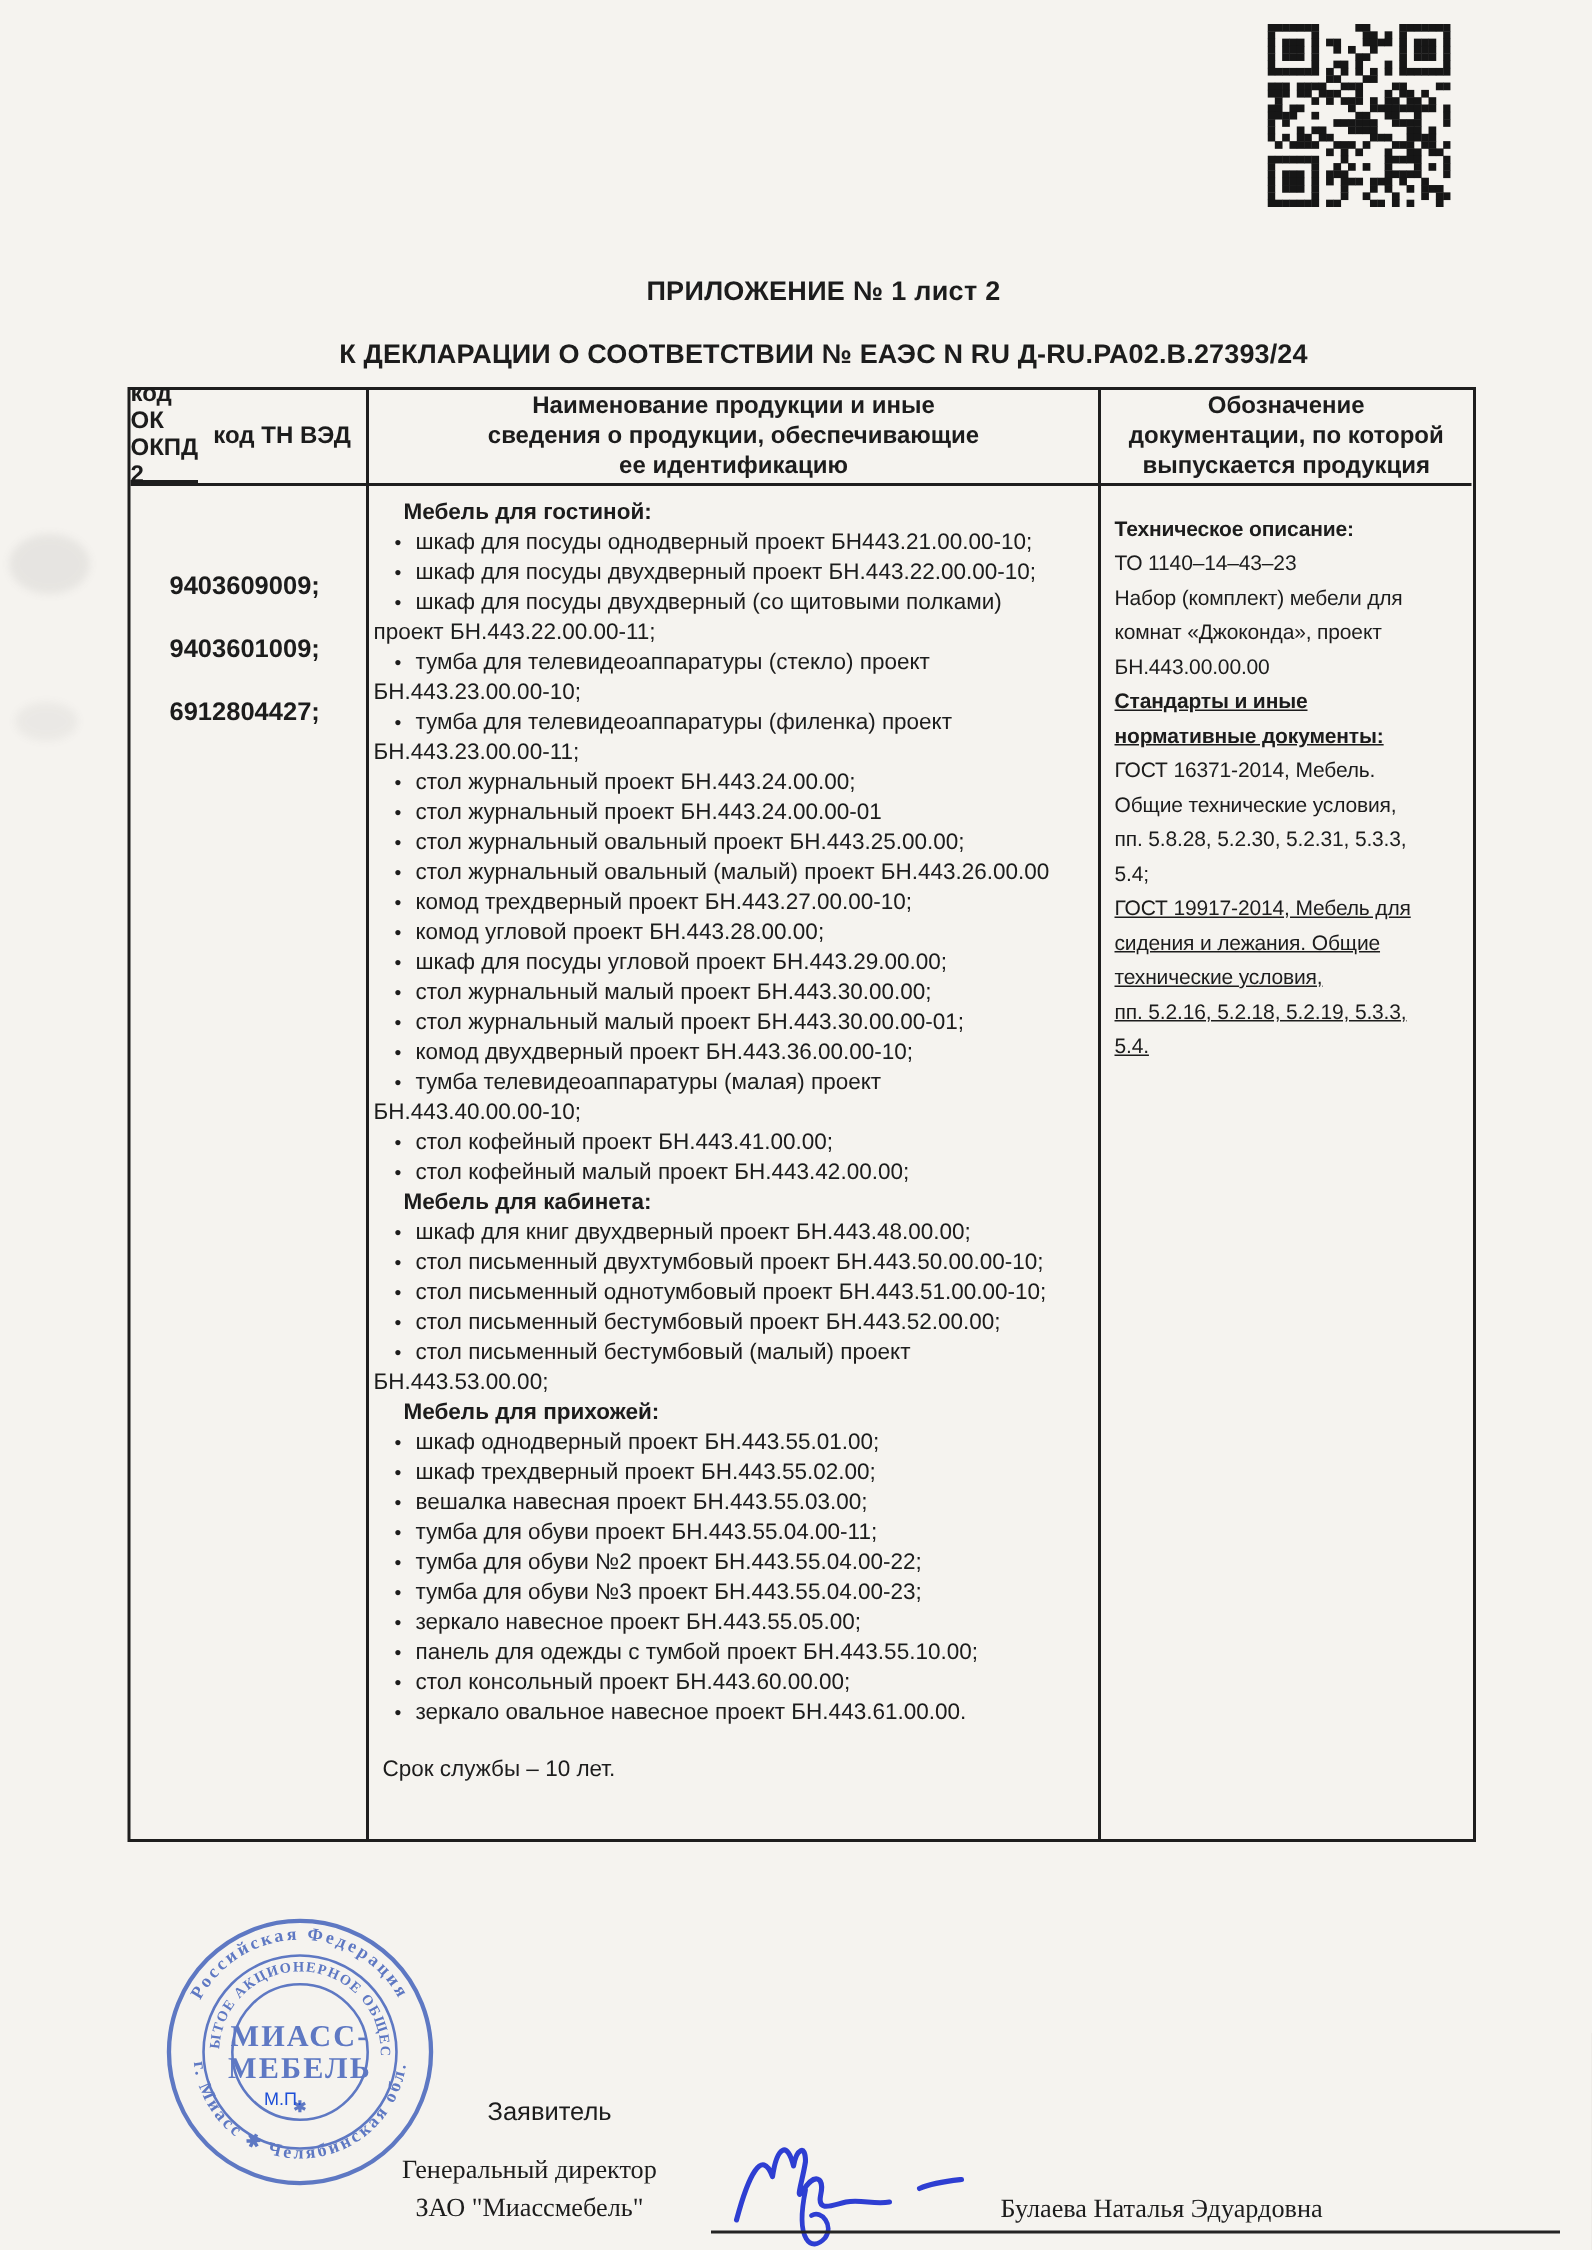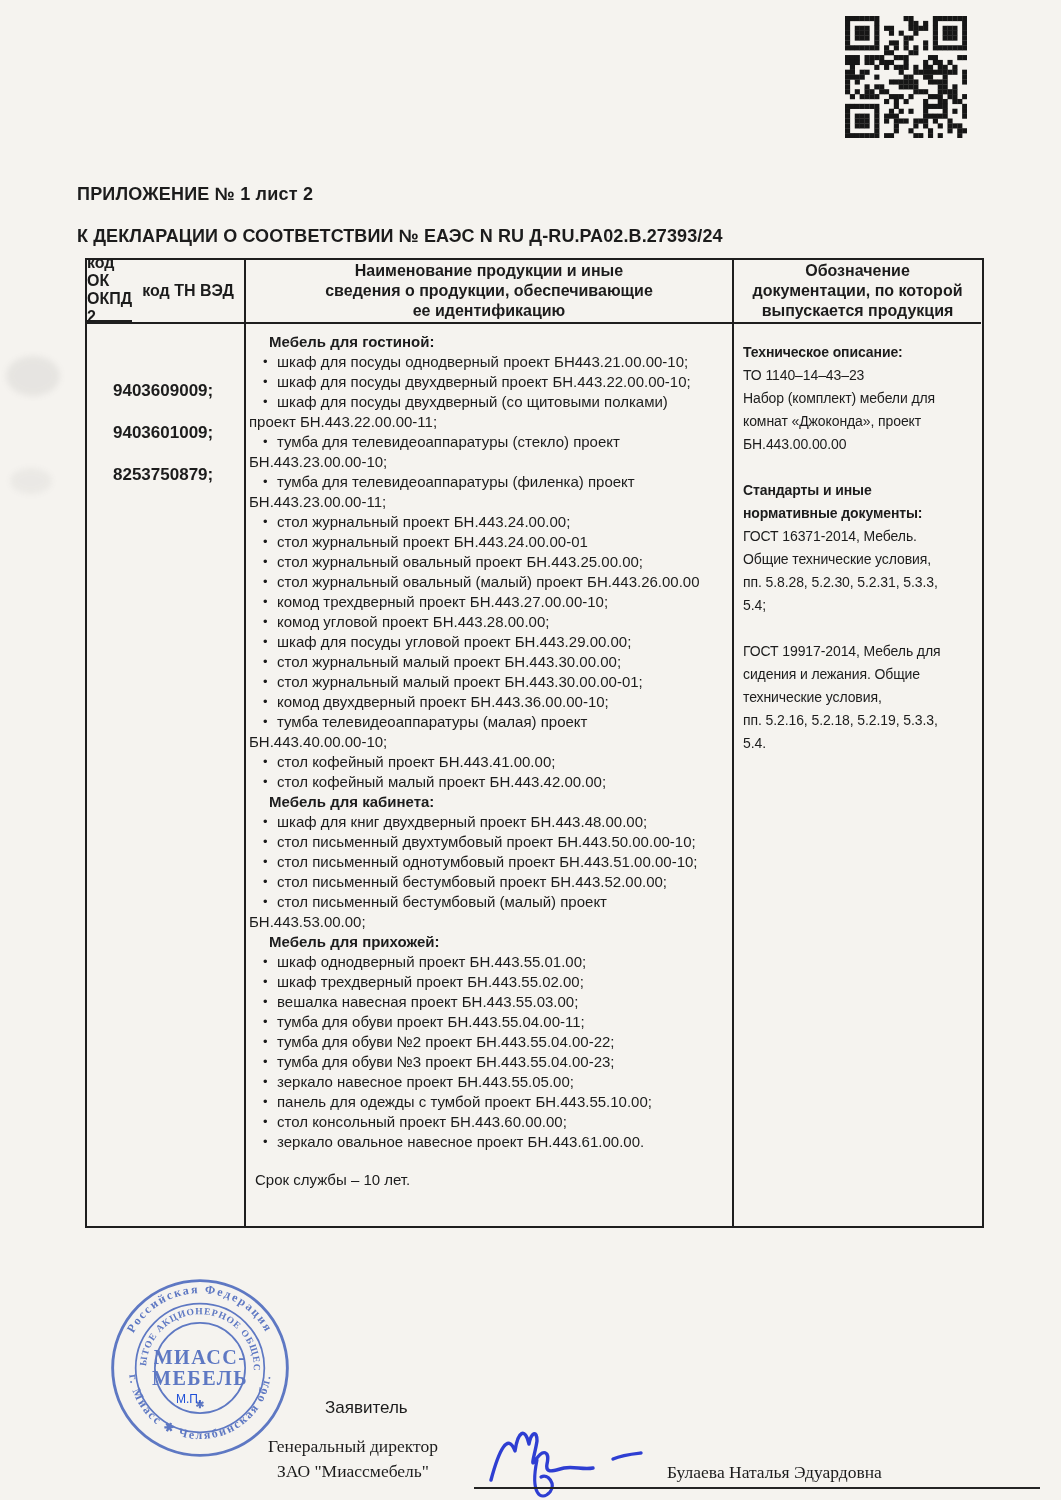--- a/index.html
+++ b/index.html
@@ -10,21 +10,21 @@
   }
   
   .smudge{position:absolute;border-radius:50%;background:#6b6b6b;filter:blur(3px);}
   .smudge.s1{left:6px;top:356px;width:54px;height:40px;opacity:.10;}
   .smudge.s2{left:10px;top:468px;width:42px;height:26px;opacity:.07;}
 
   
   .qr{position:absolute;left:845px;top:16px;width:122px;height:122px;}
 
   
-  .title-band{position:absolute;left:77px;width:900px;font-weight:bold;}
+  .title-band{position:absolute;left:99px;width:900px;text-align:center;font-weight:bold;}
   .t1{top:184px;font-size:18px;letter-spacing:.2px;}
   .t2{top:226px;font-size:18px;letter-spacing:.1px;}
 
   
   .doc-table{
     position:absolute;left:85px;top:258px;width:899px;height:970px;
     box-sizing:border-box;border:2.5px solid #1e1e1e;
     display:grid;grid-template-columns:159px 488px 247px;grid-template-rows:64px 904px;
     background:transparent;
   }
@@ -43,21 +43,21 @@
   .code{margin-bottom:25px;line-height:17px;}
   .products-cell{padding:8px 4px 0 3px;font-size:15px;line-height:20px;}
   .sec-title{font-weight:bold;text-indent:20px;}
   .sec{margin-top:0;}
   .sec + .sec{margin-top:0;}
   .item{text-indent:14px;white-space:pre-line;}
   .blt{display:inline-block;width:8px;margin-right:6px;text-indent:0;font-size:13px;vertical-align:top;line-height:20px;}
   .service-life{margin-top:18px;text-indent:6px;}
   .docs-cell{padding:17px 2px 4px 9px;font-size:14px;line-height:23px;letter-spacing:-0.1px;white-space:pre-line;}
   .doc-title{font-weight:bold;}
-  .mt{margin-top:23px;}
+  .mt{text-decoration:underline;}
 
   
   .stamp{position:absolute;left:104px;top:1272px;width:192px;height:192px;opacity:.88;}
   .stamp circle{fill:none;}
   .stamp .c-outer{stroke-width:3;}
   .stamp .c-mid{stroke-width:1.8;}
   .stamp .c-in{stroke-width:1.8;}
   .stamp text{font-family:"Liberation Serif", serif;}
   .ring1{font-size:12.5px;font-weight:bold;letter-spacing:2px;}
   .ring2{font-size:10px;font-weight:bold;letter-spacing:1px;}
@@ -401,21 +401,21 @@
     <div class="cell br bb hdr-mid">Наименование продукции и иные
 сведения о продукции, обеспечивающие
 ее идентификацию</div>
     <div class="cell bb hdr-right">Обозначение
 документации, по которой
 выпускается продукция</div>
 
     <div class="cell br codes-cell" id="codes-cell">
         <div class="code">9403609009;</div>
         <div class="code">9403601009;</div>
-        <div class="code">8253750879;</div>
+        <div class="code">6912804427;</div>
       </div>
     <div class="cell br products-cell">
       <div id="products">
           <div class="sec">
             <div class="sec-title">Мебель для гостиной:</div>
             <div class="item"><span class="blt">•</span><span class="itx">шкаф для посуды однодверный проект БН443.21.00.00-10;</span></div>
             <div class="item"><span class="blt">•</span><span class="itx">шкаф для посуды двухдверный проект БН.443.22.00.00-10;</span></div>
             <div class="item"><span class="blt">•</span><span class="itx">шкаф для посуды двухдверный (со щитовыми полками)
 проект БН.443.22.00.00-11;</span></div>
             <div class="item"><span class="blt">•</span><span class="itx">тумба для телевидеоаппаратуры (стекло) проект

